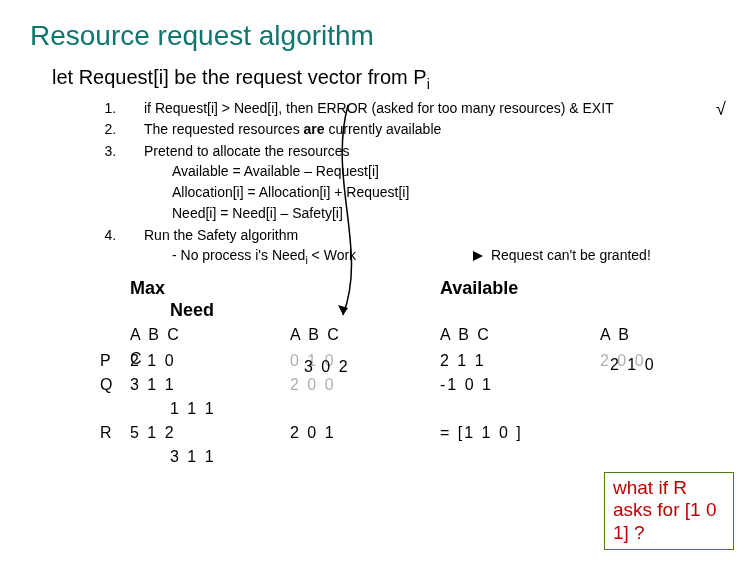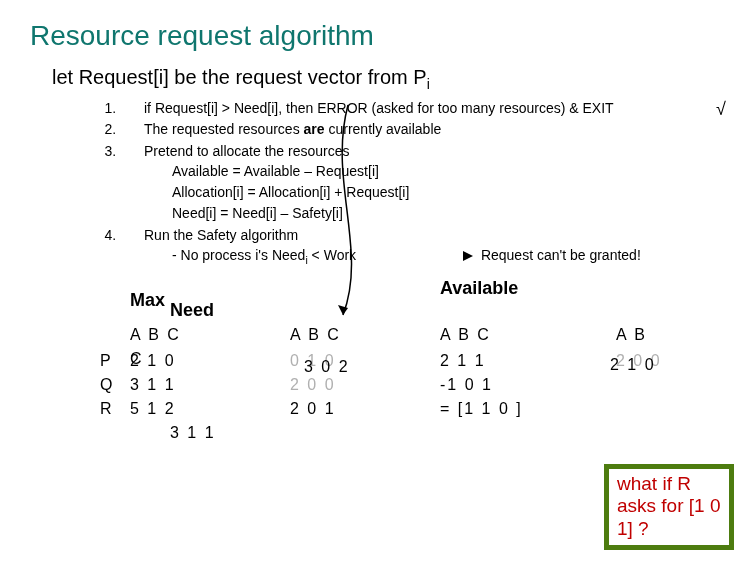--- a/index.html
+++ b/index.html
@@ -37,21 +37,21 @@
   .check {
     position: absolute;
     right: 0px;
     top: -2px;
     font-size: 18px;
   }
   .result-row { position: relative; text-decoration: underline; }
   .arrow-right { display: inline-block; width: 260px; }
   .result-arrow {
     position: absolute;
-    left: 291px;
+    left: 301px;
     top: 0;
   }
   .tri {
     display: inline-block;
     width: 0; height: 0;
     border-top: 5px solid transparent;
     border-bottom: 5px solid transparent;
     border-left: 10px solid #000;
     vertical-align: middle;
     margin-right: 4px;
@@ -61,54 +61,54 @@
 
   
   .table-wrap {
     position: relative;
     margin-top: 10px;
     margin-left: 70px;
     font-size: 18px;
   }
   .headers { position: relative; height: 48px; }
   .hdr { position: absolute; top: 0; font-weight: bold; font-size: 18px; }
-  .hdr-max  { left: 30px; top: 12px; }
+  .hdr-max  { left: 30px; top: 0; }
   .hdr-need { left: 70px; top: 22px; }
   .hdr-alloc{ left: 190px; top: 0; }
   .hdr-avail{ left: 340px; top: 0; }
 
   .row { position: relative; height: 24px; white-space: nowrap; }
   .cell { position: absolute; top: 0; font-size: 16px; letter-spacing: 2px; }
   .pname { left: 0; }
   .c-max { left: 30px; }
   .c-need{ left: 70px; }
   .c-alloc{ left: 190px; }
   .c-avail{ left: 340px; }
-  .c-ab   { left: 516px; }
+  .c-ab   { left: 500px; }
 
   .gray { color: #b0b0b0; }
   .shift { left: 204px; top: 6px; }
   .shift2 { left: 510px; top: 4px; }
 
   
   .svg-arrow {
     position: absolute;
     left: 308px;
     top: 100px;
     width: 80px;
     height: 230px;
     pointer-events: none;
   }
 
   
   .callout {
     position: absolute;
     right: 22px;
     bottom: 26px;
-    border: 5px solid #4d7c0f;
+    border: 1px solid #4d7c0f;
     color: #c00000;
     font-size: 19px;
     padding: 4px 8px 4px 8px;
     line-height: 1.2;
     width: 130px;
   }
 </style>
 </head>
 <body>
 
@@ -174,20 +174,23 @@
     <span class="cell c-ab gray">2 0 0</span>
     <span class="cell shift2">2 1 0</span>
   </div>
 
   <div class="row">
     <span class="cell pname">Q</span>
     <span class="cell c-max">3 1 1</span>
     <span class="cell c-alloc gray">2 0 0</span>
     <span class="cell c-avail">-1  0 1</span>
   </div>
+  <div class="row">
+    <span class="cell c-need">1 1 1</span>
+  </div>
 
   <div class="row">
     <span class="cell pname">R</span>
     <span class="cell c-max">5 1 2</span>
     <span class="cell c-alloc">2 0 1</span>
     <span class="cell c-avail">= [1  1  0 ]</span>
   </div>
   <div class="row">
     <span class="cell c-need">3 1 1</span>
   </div>

